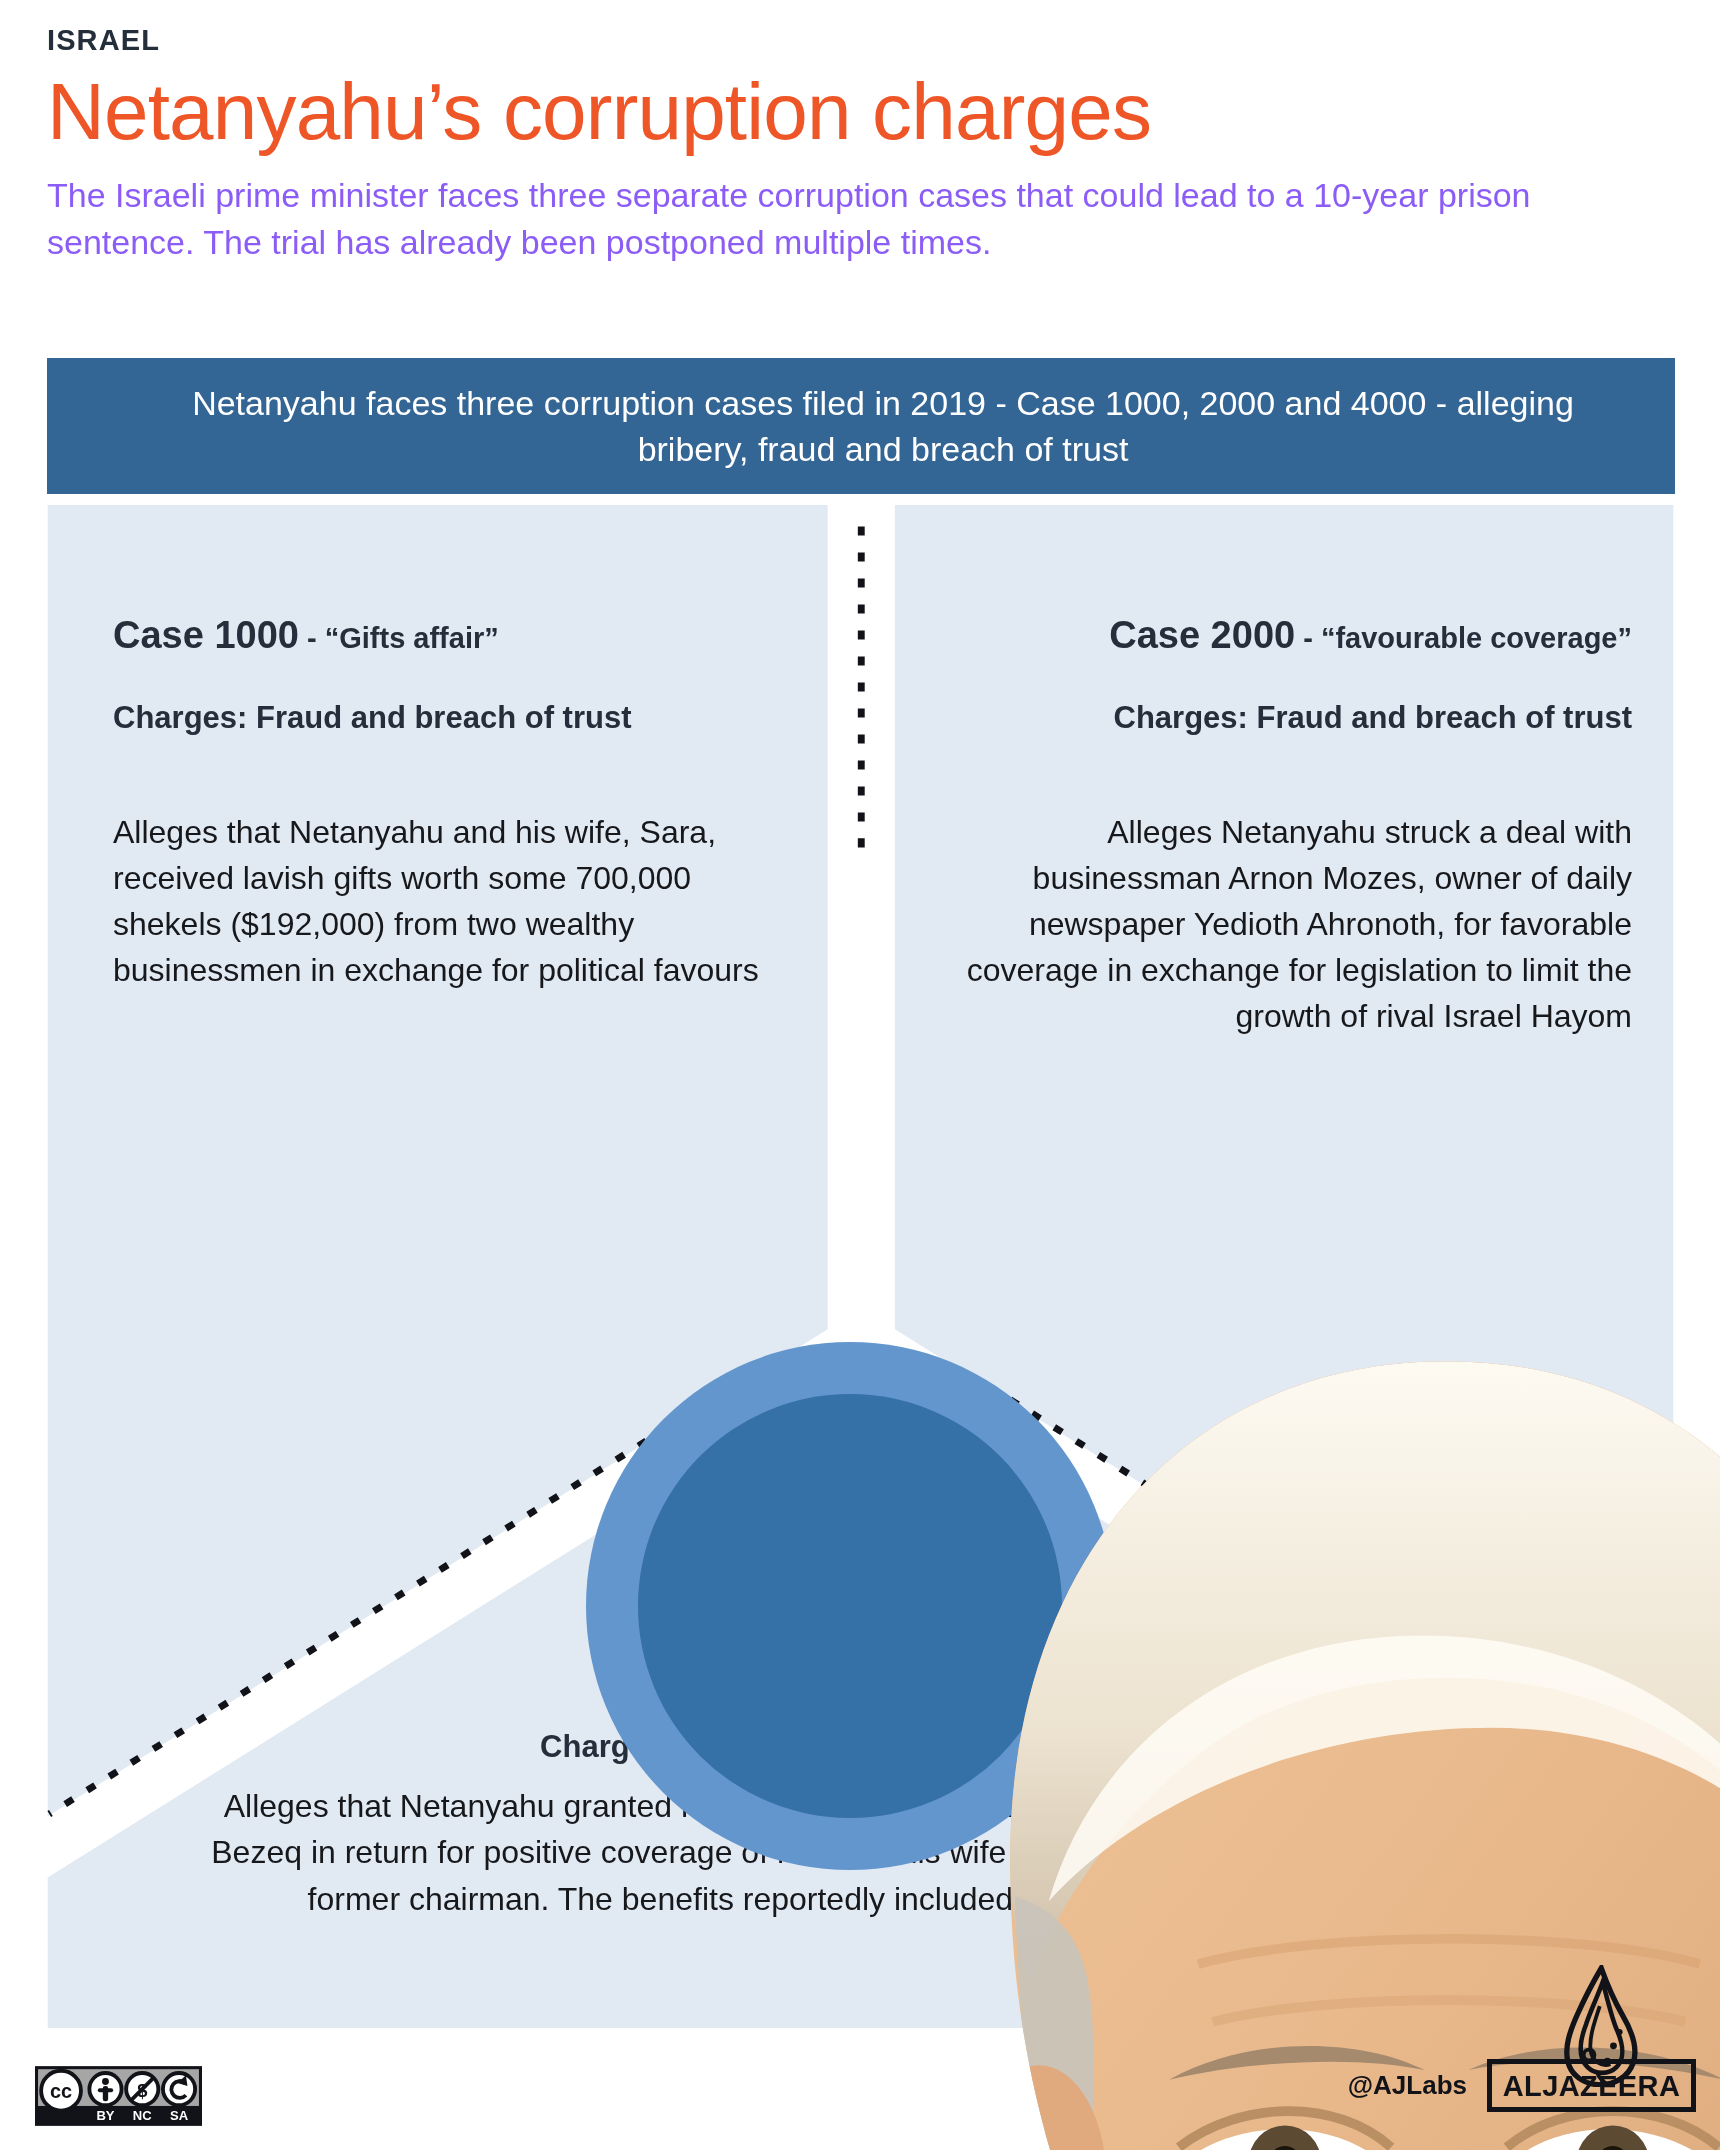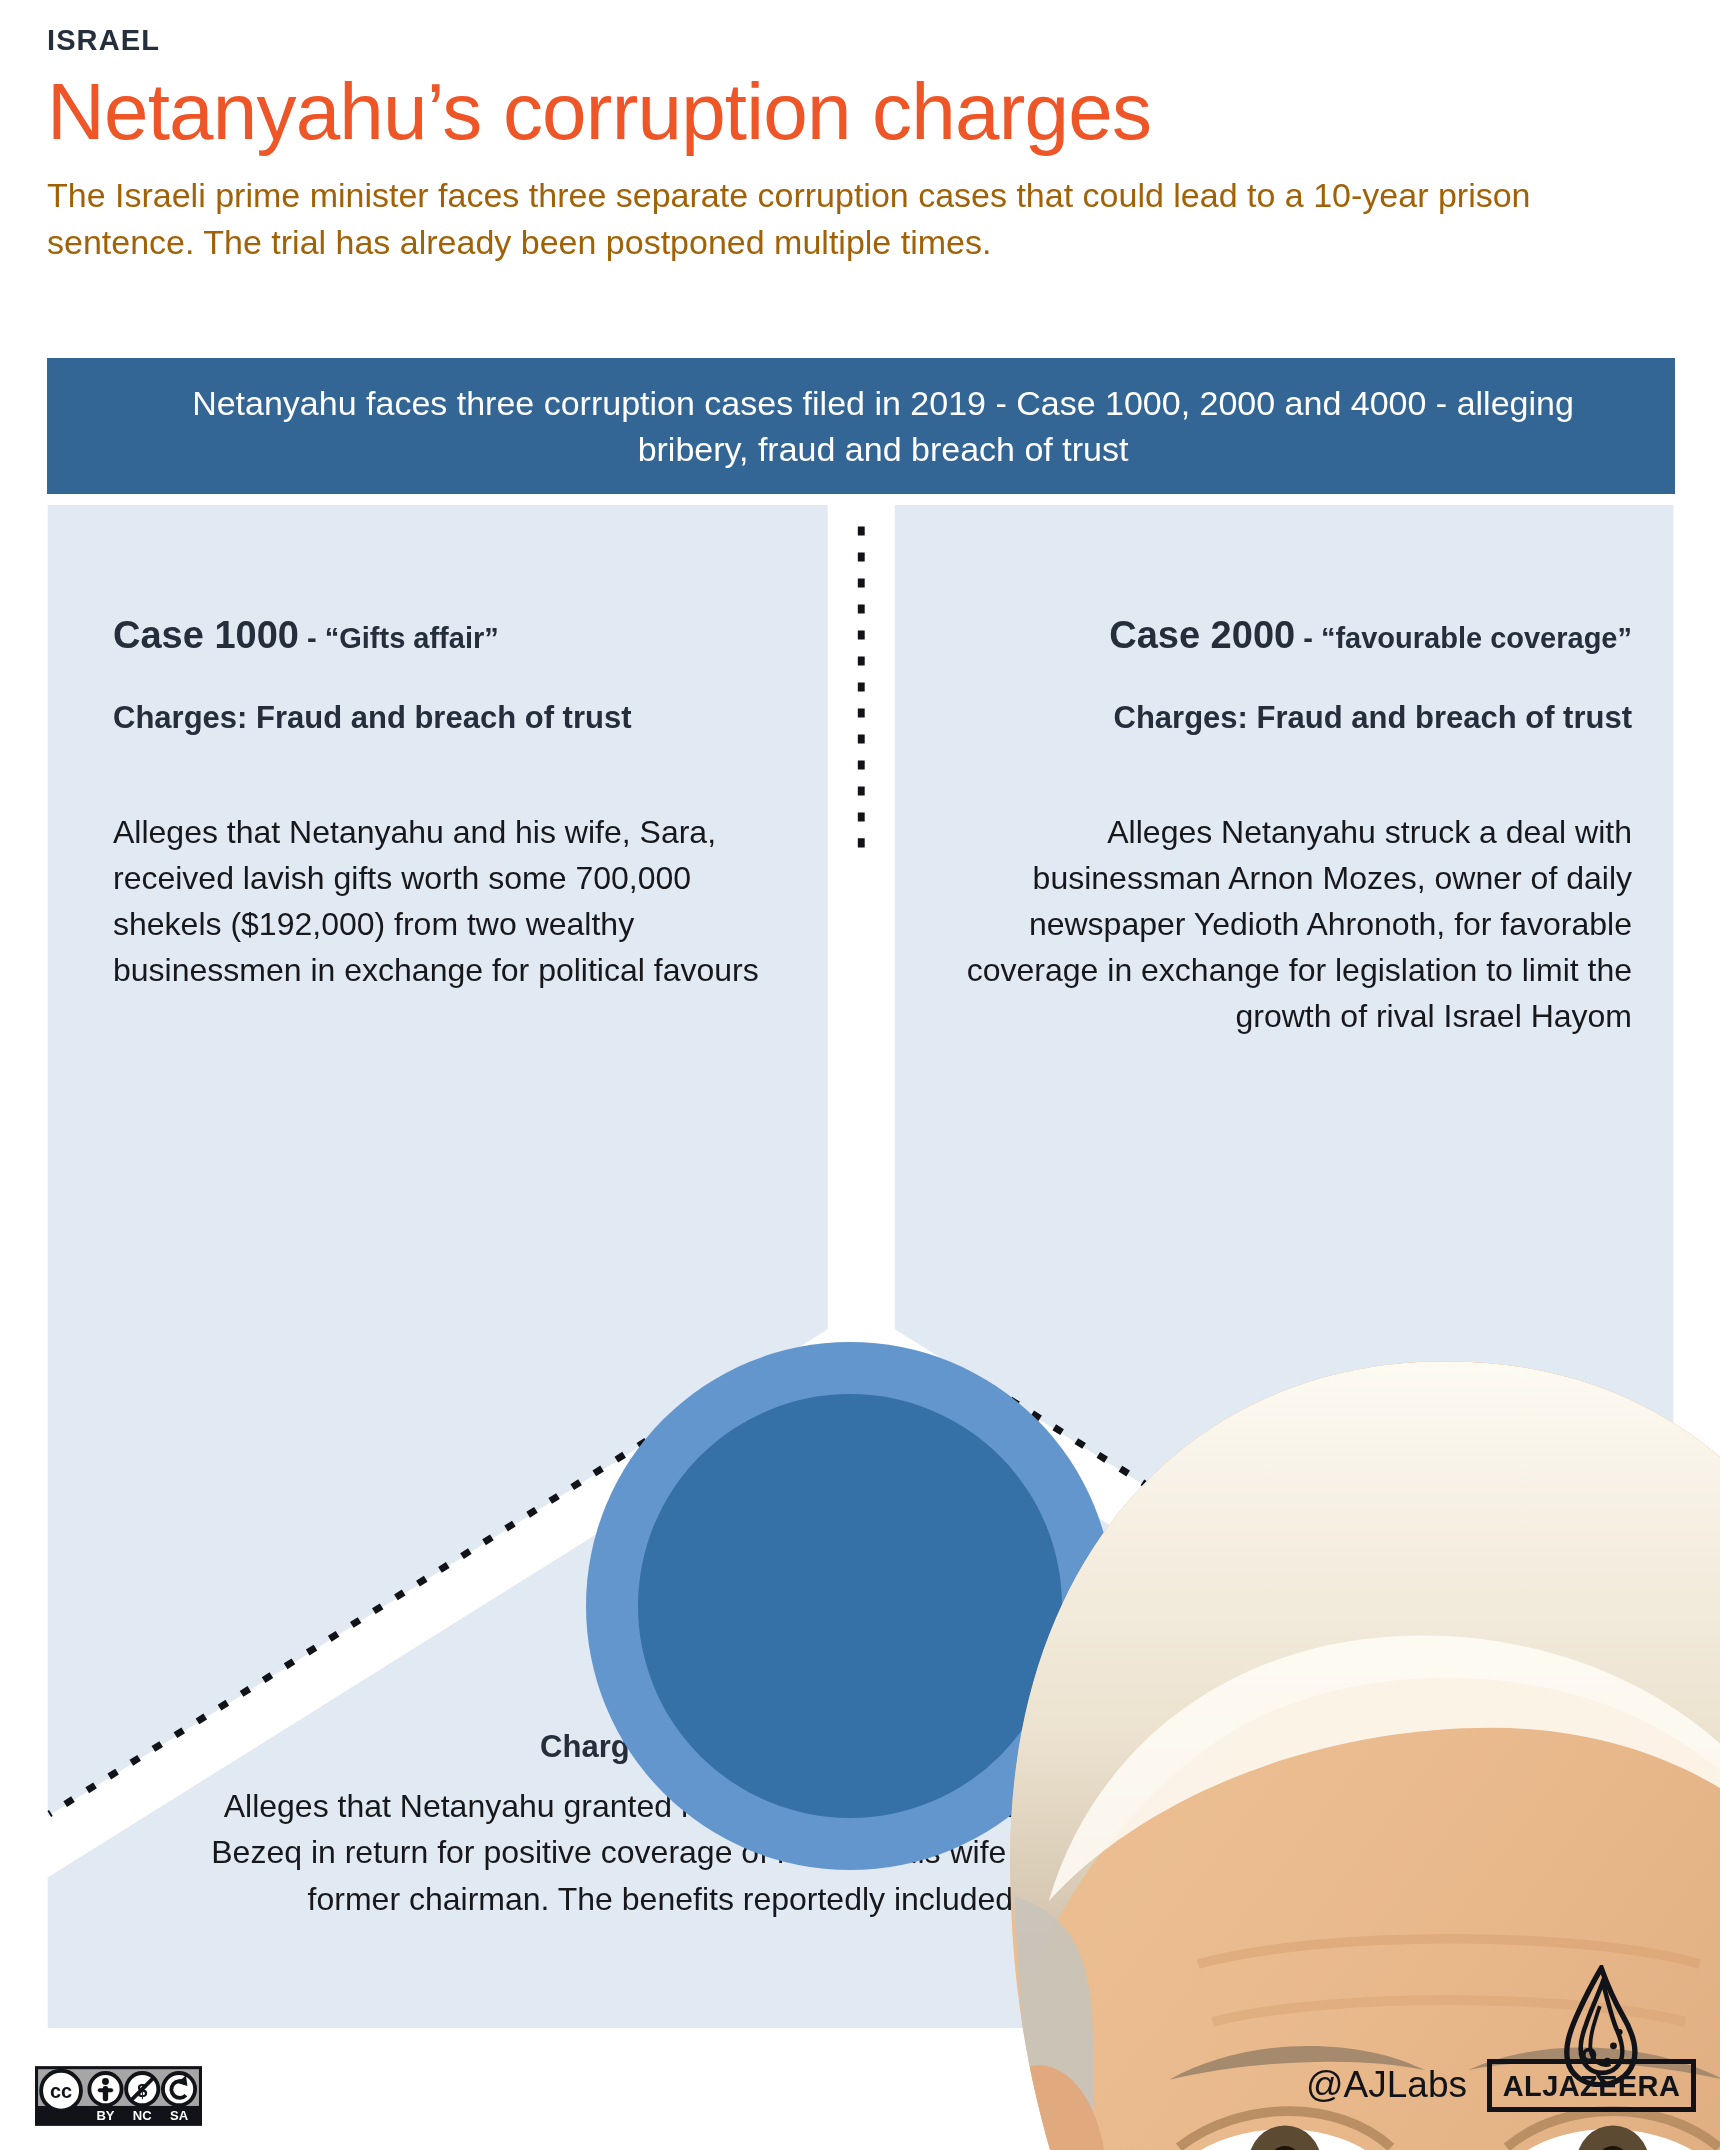--- a/index.html
+++ b/index.html
@@ -7,21 +7,21 @@
     font-family:"Liberation Sans", sans-serif; }
 
   #page { position:relative; width:1721px; height:2151px; overflow:hidden; background:#fff; }
 
   
   #header { position:absolute; left:47px; top:26px; width:1629px; }
   #kicker { font-size:29px; font-weight:bold; letter-spacing:1.1px;
     color:#252e3b; line-height:1; }
   #title { font-size:80px; font-weight:400; color:#ee5527;
     line-height:1.08; margin-top:13.8px; letter-spacing:-0.8px; }
-  #standfirst { font-size:34px; color:#a16207; line-height:1.38;
+  #standfirst { font-size:34px; color:#8b5cf6; line-height:1.38;
     margin-top:17px; max-width:1591px; }
 
   
   #banner { position:absolute; left:47px; top:358px; width:1628px; height:136px;
     background:#346695; display:flex; align-items:center; justify-content:center;padding-left:44px; }
   #banner-text { color:#ffffff; font-size:34px; line-height:1.36; text-align:center;
     max-width:1453px; }
 
   
   #diagram { position:absolute; left:0; top:505px; width:1721px; height:1543px; }
@@ -54,21 +54,21 @@
   #face { position:absolute; left:80px; top:13.8px; width:372px; height:489px; }
 
   
   #footer { position:absolute; left:12px; top:2057px; width:1710px; height:93px; }
   #cc-badge { position:absolute; left:23px; top:9.2px; width:167px; height:60px; }
   #source-line { position:absolute; left:200px; top:23px; font-size:29px;
     color:#111318; white-space:nowrap; }
   #source-line .sep { color:#777; padding:0 12.2px; }
   #aj-wrap { position:absolute; right:26px; top:1.5px; display:flex;
     align-items:center; gap:20px; }
-  #aj-handle { font-size:37px; font-weight:normal; color:#111318; }
+  #aj-handle { font-size:26px; font-weight:bold; color:#111318; }
   #aj-box { border:5.4px solid #111318; padding:6.1px 10.7px 4.6px 10.7px; }
   #aj-box span { font-size:29px; font-weight:bold; letter-spacing:0.4px; color:#111318; }
   #aj-logo { position:absolute; right:64px; top:-92px; width:115px; height:122px; }
 </style>
 </head>
 <body>
 
 <div id="page">
 
   <div id="header">

